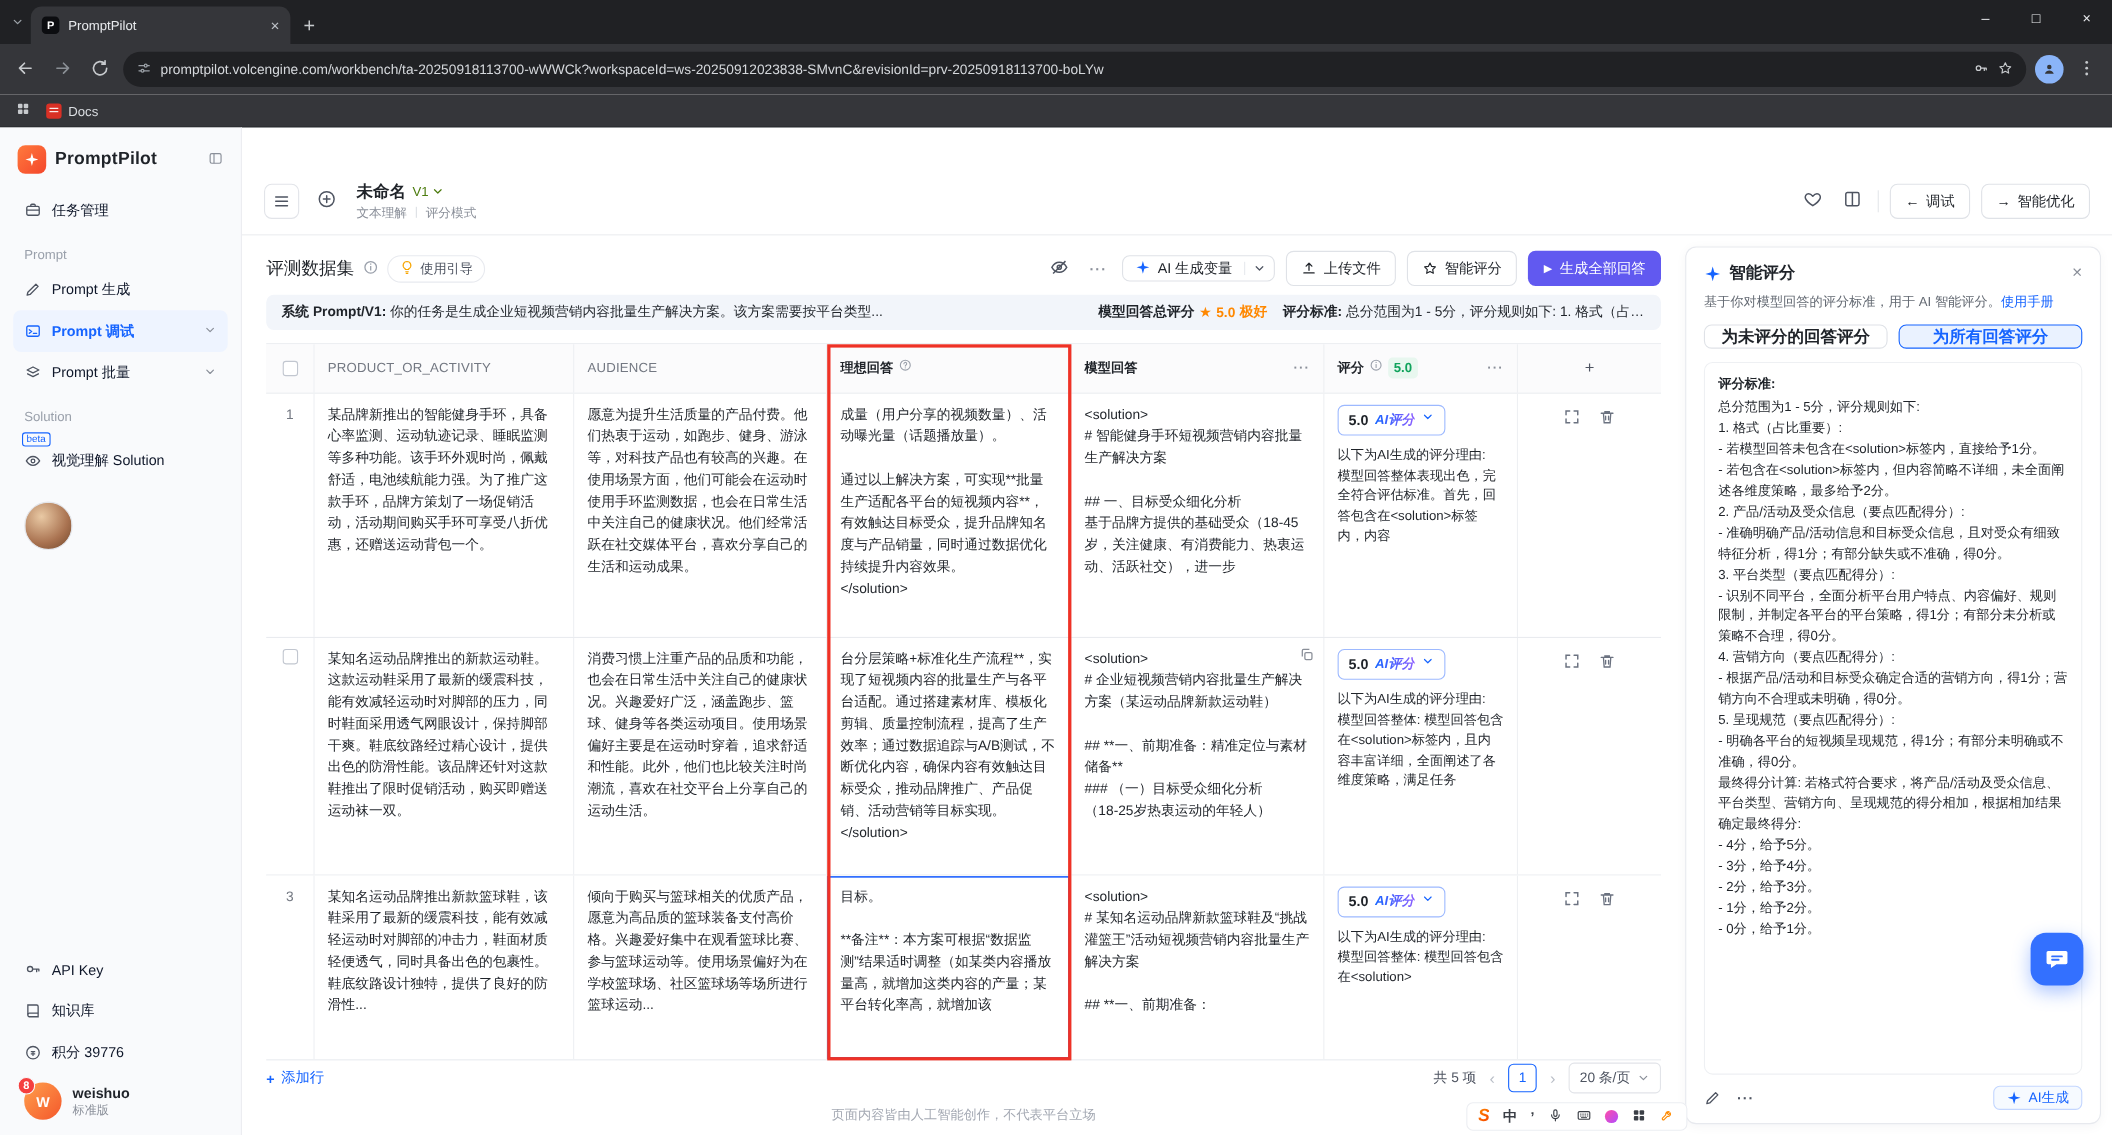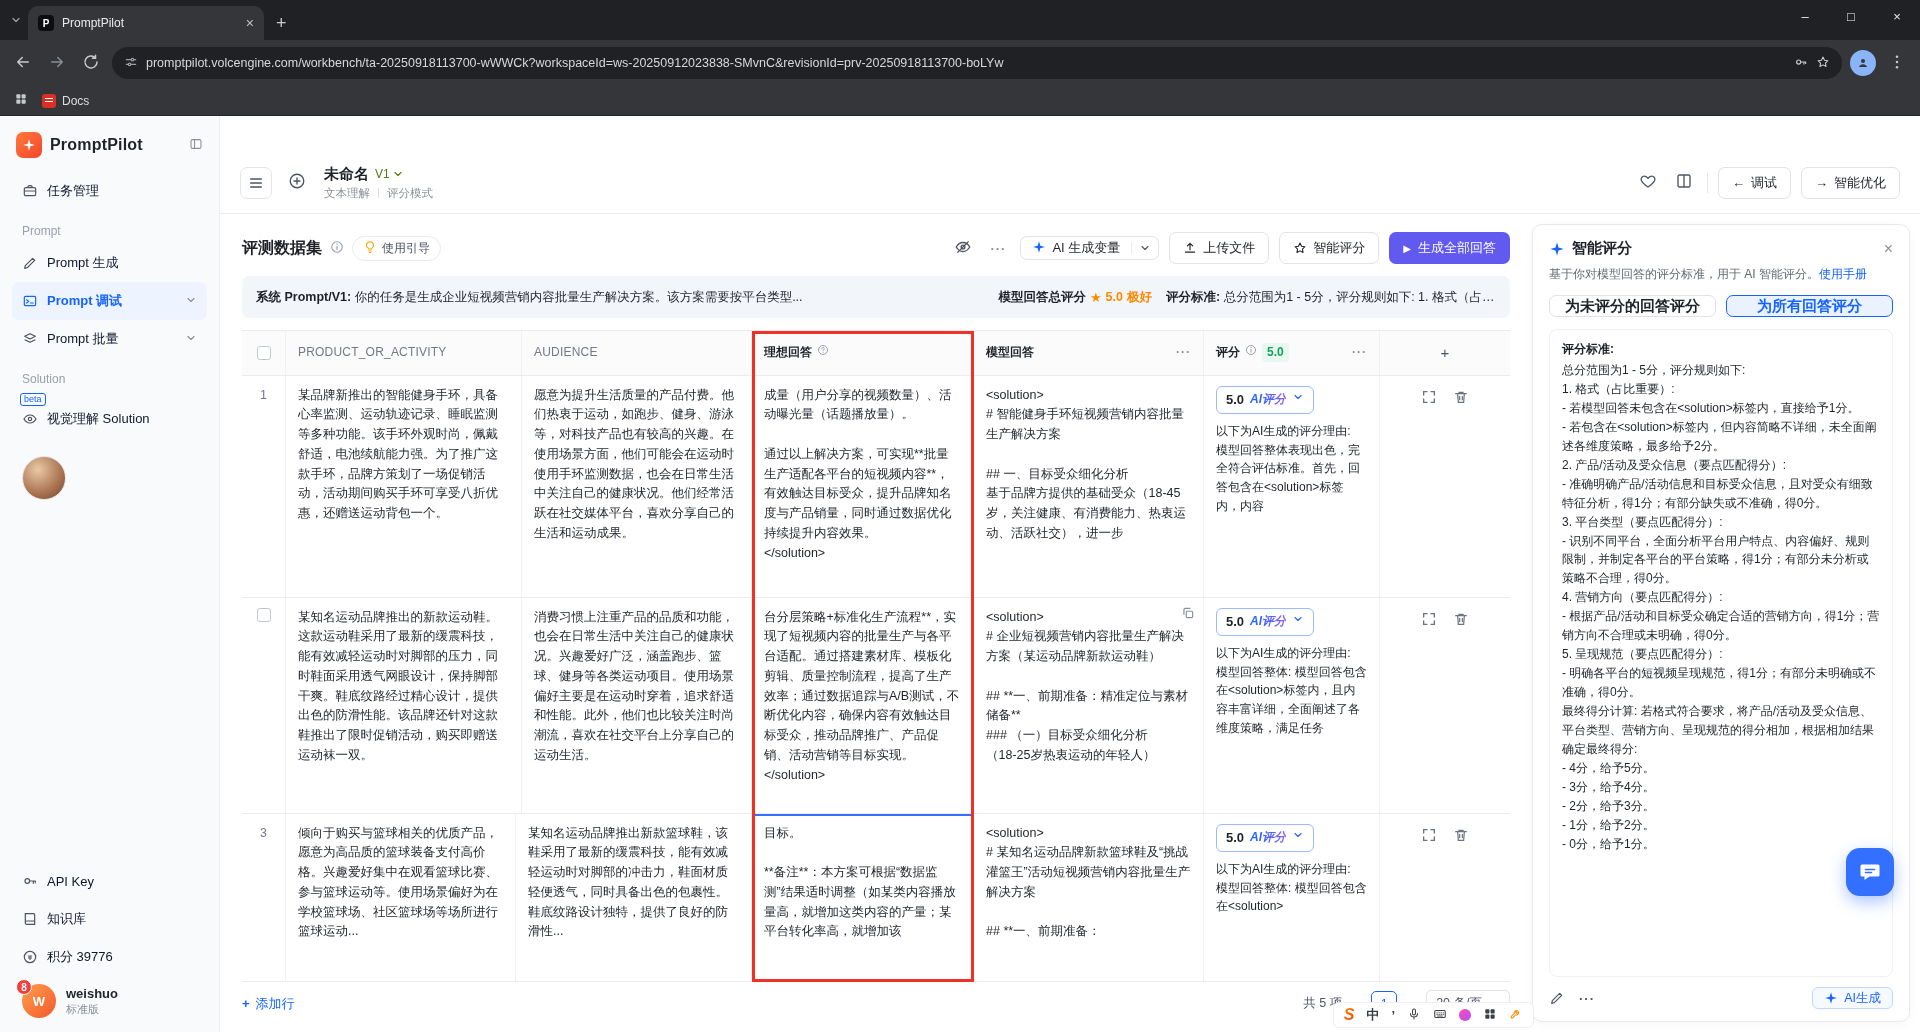--- a/index.html
+++ b/index.html
@@ -64,21 +64,21 @@
   .sub-div { width:1px; height:10px; background:#dcdfe4; }
   .ws-header-right { margin-left:auto; display:flex; align-items:center; gap:10px; }
   .icon-plain { color:#4e5461; padding:4px; }
   .v-div { width:1px; height:20px; background:#e4e6ea; }
   .btn-outline { height:32px; border:1px solid #dfe2e7; border-radius:7px; background:#fff; display:inline-flex; align-items:center; gap:6px; padding:0 13px; font-size:13px; color:#1f2329; }
 
   .ws-body { flex:1; display:flex; min-height:0; }
   .main { flex:1; min-width:0; padding:14px 22px 0; display:flex; flex-direction:column; }
 
   .title-row { display:flex; align-items:center; gap:8px; height:40px; margin-bottom:8px; }
-  .page-title { font-size:16px; font-weight:bold; }
+  .page-title { font-size:16px; font-weight:normal; }
   .muted-ic { color:#9aa0ab; }
   .guide-pill { display:inline-flex; align-items:center; gap:5px; border:1px solid #e8eaef; border-radius:14px; padding:3px 10px; font-size:12px; color:#4e5461; background:#fff; }
   .bulb { color:#f7a500; }
   .title-actions { margin-left:auto; display:flex; align-items:center; gap:10px; }
   .split-btn { display:inline-flex; align-items:center; border:1px solid #dfe2e7; border-radius:7px; overflow:hidden; background:#fff; height:24px; }
   .split-main { display:flex; align-items:center; gap:6px; padding:0 11px; font-size:13px; }
   .split-caret { display:flex; align-items:center; padding:0 7px; border-left:1px solid #e7e9ee; color:#4e5461; }
   .sparkle-blue { color:var(--brand-blue); }
   .btn-primary { height:32px; border-radius:7px; background:var(--primary-button); color:#fff; display:inline-flex; align-items:center; gap:7px; padding:0 14px; font-size:13px; }
   .play-g { font-size:10px; }
@@ -606,22 +606,22 @@
                     <path d="M4 7h16M9 7V5h6v2M7 7l1 13h8l1-13M10 11v5M14 11v5" fill="none" stroke="currentColor" stroke-width="1.8" stroke-linecap="round"></path>
                   </svg>
               </span>
             </div>
           </div>
 
           <div class="trow r3">
             <div class="cell c-check">
                 <span class="rownum">3</span>
               </div>
+            <div class="cell c-product pre">某知名运动品牌推出新款篮球鞋，该鞋采用了最新的缓震科技，能有效减轻运动时对脚部的冲击力，鞋面材质轻便透气，同时具备出色的包裹性。鞋底纹路设计独特，提供了良好的防滑性...</div>
             <div class="cell c-aud pre">倾向于购买与篮球相关的优质产品，愿意为高品质的篮球装备支付高价格。兴趣爱好集中在观看篮球比赛、参与篮球运动等。使用场景偏好为在学校篮球场、社区篮球场等场所进行篮球运动...</div>
-            <div class="cell c-product pre">某知名运动品牌推出新款篮球鞋，该鞋采用了最新的缓震科技，能有效减轻运动时对脚部的冲击力，鞋面材质轻便透气，同时具备出色的包裹性。鞋底纹路设计独特，提供了良好的防滑性...</div>
             <div class="cell c-ideal pre cell-selected">目标。
 
 **备注**：本方案可根据“数据监测”结果适时调整（如某类内容播放量高，就增加这类内容的产量；某平台转化率高，就增加该</div>
             <div class="cell c-model pre">&lt;solution&gt;
 # 某知名运动品牌新款篮球鞋及“挑战灌篮王”活动短视频营销内容批量生产解决方案
 
 ## **一、前期准备：</div>
             <div class="cell c-score">
               <span class="score-pill">
                 <span class="score-val">5.0</span>
@@ -663,20 +663,21 @@
             <span class="pg-cur">1</span>
             <span class="pg-btn">›</span>
             <span class="pg-size">
               <span>20 条/页</span>
               <svg class="i12" viewBox="0 0 24 24" style="color:#8a8f99">
                   <path d="M6 9l6 6 6-6" fill="none" stroke="currentColor" stroke-width="2.2" stroke-linecap="round" stroke-linejoin="round"></path>
                 </svg>
             </span>
           </div>
         </div>
+        <div class="disclaimer">页面内容皆由人工智能创作，不代表平台立场</div>
       </div>
 
       <div class="right-panel">
         <div class="rp-head">
           <span class="sparkle-blue">
             <svg class="i" viewBox="0 0 24 24">
                 <path d="M12 2l2.2 7.8L22 12l-7.8 2.2L12 22l-2.2-7.8L2 12l7.8-2.2z" fill="currentColor"></path>
               </svg>
           </span>
           <span class="rp-title">智能评分</span>

